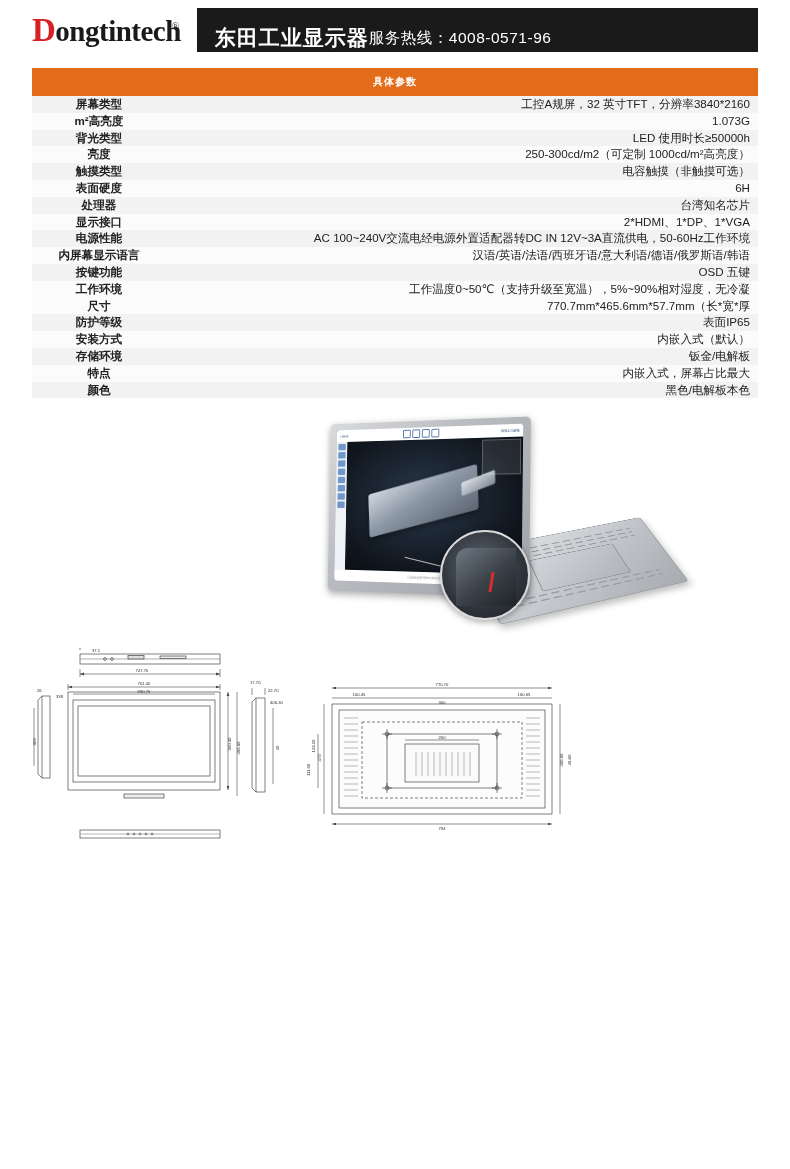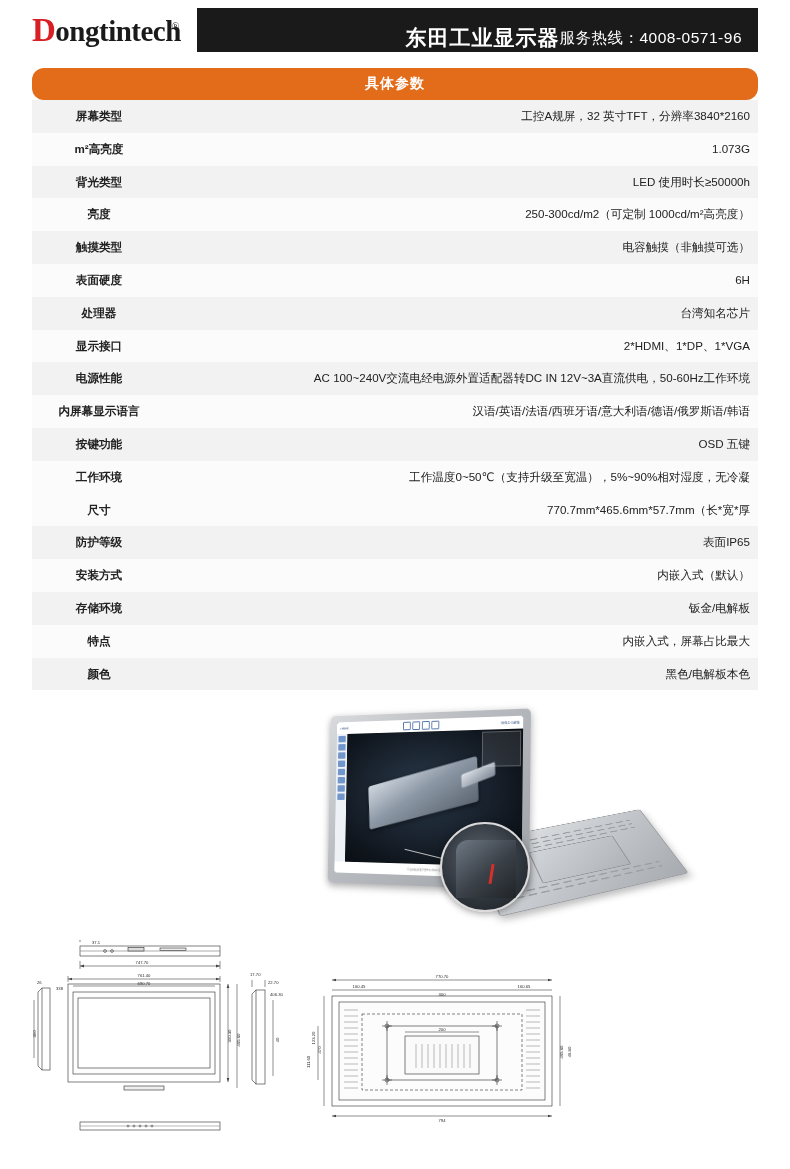--- a/index.html
+++ b/index.html
@@ -60,21 +60,21 @@
   .brand-wrap {
     position: relative;
     padding-right: 16px;
   }
   .header-bar {
     flex: 1;
     background: #1a1a1a;
     color: #ffffff;
     display: flex;
     align-items: center;
-    justify-content: flex-end;
+    justify-content: flex-start;
     padding: 16px 16px 0 18px;
     box-sizing: border-box;
   }
   .header-title {
     font-size: 21px;
     font-weight: bold;
     letter-spacing: 1px;
   }
   .header-hotline {
     font-size: 15.5px;
@@ -84,29 +84,28 @@
   
   .spec-table {
     width: 100%;
     border-collapse: collapse;
     margin-top: 16px;
     table-layout: fixed;
   }
   .spec-table caption {
     background: #e36c1b;
     color: #ffffff;
-    font-size: 14px;
+    font-size: 10px;
     font-weight: bold;
     padding: 7px 12px;
     letter-spacing: 1px;
-    border-radius: 12px;
   }
   .spec-table td {
     font-size: 11.6px;
-    padding: 8px 8px;
+    padding: 0 8px;
     vertical-align: middle;
     line-height: 1.45;
   }
   .spec-table td.key {
     width: 118px;
     text-align: center;
     font-weight: bold;
     color: #222;
     white-space: nowrap;
   }

